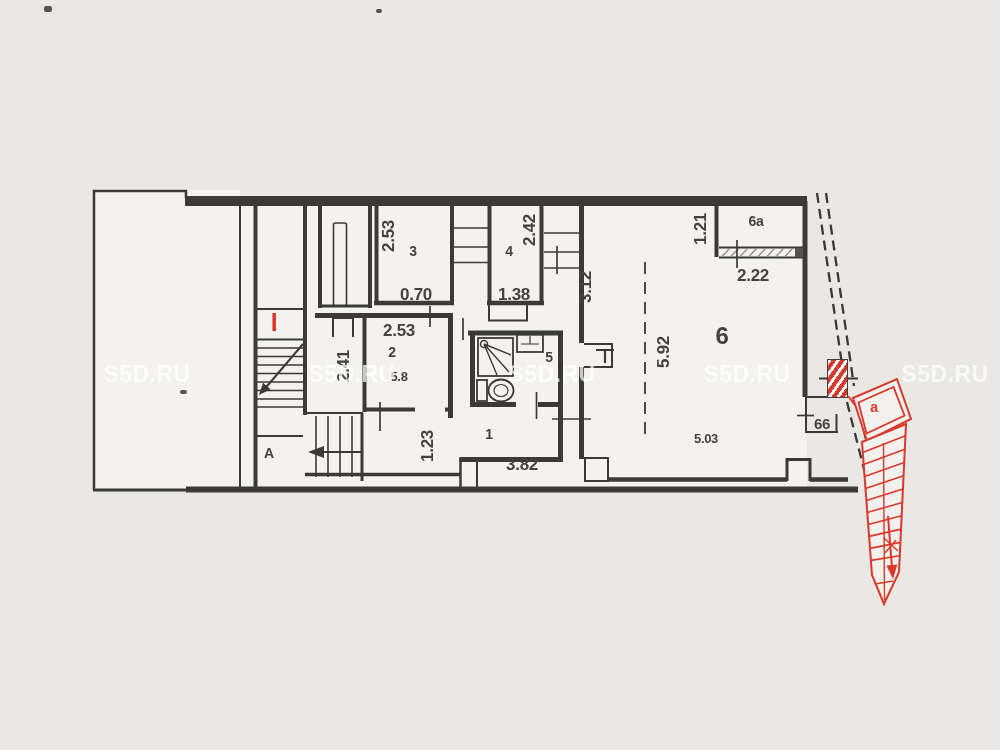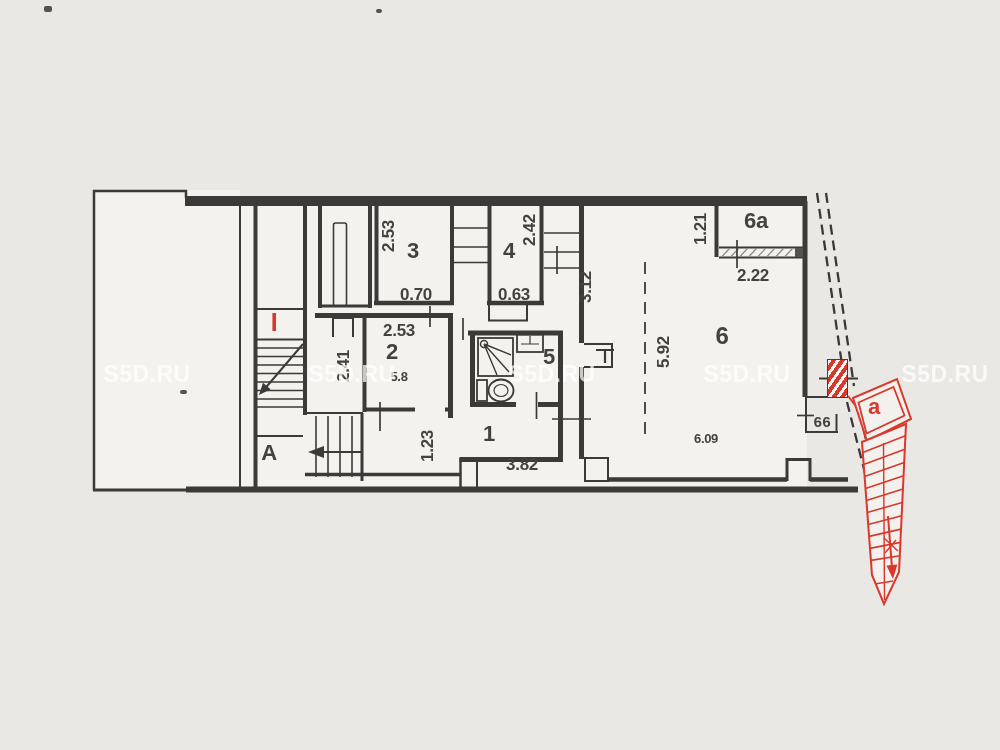--- a/index.html
+++ b/index.html
@@ -3,24 +3,24 @@
 <meta charset="utf-8">
 <style>
   html,body{margin:0;padding:0;background:#e9e8e5;}
   .stage{position:relative;width:1000px;height:750px;background:#e9e8e5;overflow:hidden;
          font-family:"Liberation Sans",sans-serif;}
   .plan-svg{position:absolute;left:0;top:0;}
   .lbl{position:absolute;transform:translate(-50%,-50%);
        font:600 17px "Liberation Sans",sans-serif;color:#43423f;
        letter-spacing:-0.3px;white-space:nowrap;z-index:5;}
   .lbl.v{transform:translate(-50%,-50%) rotate(-90deg);}
-  .lbl.room{font-size:22px;font-weight:600;}
+  .lbl.room{font-size:14px;font-weight:600;}
   .lbl.room-lg{font-size:24px;font-weight:600;}
   .lbl.md{font-size:13px;}
-  .lbl.sm{font-size:15px;font-family:Liberation Mono, monospace;}
+  .lbl.sm{font-size:15px;}
   .lbl.red{color:#d9382b;}
   .lbl.marker{font-size:25px;font-weight:800;}
   .wm{position:absolute;transform:translate(-50%,-50%);
       font:700 23px "Liberation Sans",sans-serif;color:rgba(255,255,255,0.72);
       letter-spacing:0.5px;z-index:6;text-align:center;}
   .hatch-block{position:absolute;left:827px;top:359px;width:21px;height:39px;
       background:repeating-linear-gradient(125deg,#fbfaf8 0 3px,#d9382b 3px 7px);
       border:1.5px solid #3f3f3f;box-sizing:border-box;z-index:4;}
   .speck{position:absolute;background:#55534f;border-radius:2px;z-index:2;}
 </style>
@@ -200,37 +200,37 @@
   <div class="speck" style="left:44px;top:6px;width:8px;height:6px;"></div>
   <div class="speck" style="left:376px;top:9px;width:6px;height:4px;"></div>
   <div class="speck" style="left:180px;top:390px;width:7px;height:4px;"></div>
 
   <div id="labels">
       <span class="lbl v" style="left: 389px; top: 236px;">2.53</span>
       <span class="lbl room" style="left: 413px; top: 251px;">3</span>
       <span class="lbl " style="left: 416px; top: 295px;">0.70</span>
       <span class="lbl room" style="left: 509px; top: 251px;">4</span>
       <span class="lbl v" style="left: 530px; top: 230px;">2.42</span>
-      <span class="lbl " style="left: 514px; top: 295px;">0.63</span>
+      <span class="lbl " style="left: 514px; top: 295px;">1.38</span>
       <span class="lbl v" style="left: 586px; top: 287px;">3.12</span>
       <span class="lbl " style="left: 399px; top: 331px;">2.53</span>
       <span class="lbl room" style="left: 392px; top: 352px;">2</span>
       <span class="lbl md" style="left: 399px; top: 376px;">5.8</span>
       <span class="lbl v" style="left: 344px; top: 366px;">2.41</span>
       <span class="lbl room" style="left: 549px; top: 357px;">5</span>
       <span class="lbl v" style="left: 428px; top: 446px;">1.23</span>
       <span class="lbl room" style="left: 489px; top: 434px;">1</span>
       <span class="lbl " style="left: 522px; top: 465px;">3.82</span>
       <span class="lbl room" style="left: 269px; top: 453px;">A</span>
       <span class="lbl room-lg" style="left: 722px; top: 336px;">6</span>
       <span class="lbl room" style="left: 756px; top: 221px;">6a</span>
       <span class="lbl v" style="left: 701px; top: 229px;">1.21</span>
       <span class="lbl " style="left: 753px; top: 276px;">2.22</span>
       <span class="lbl v" style="left: 664px; top: 352px;">5.92</span>
-      <span class="lbl md" style="left: 706px; top: 438px;">6.09</span>
+      <span class="lbl md" style="left: 706px; top: 438px;">5.03</span>
       <span class="lbl sm" style="left: 822px; top: 423px;">66</span>
       <span class="lbl room red" style="left: 874px; top: 407px;">a</span>
       <span class="lbl marker red" style="left: 274px; top: 322px;">I</span>
     </div>
 
   <div id="watermarks">
       <span class="wm" style="left: 147px; top: 374px;">S5D.RU</span>
       <span class="wm" style="left: 352px; top: 374px;">S5D.RU</span>
       <span class="wm" style="left: 552px; top: 374px;">S5D.RU</span>
       <span class="wm" style="left: 747px; top: 374px;">S5D.RU</span>

